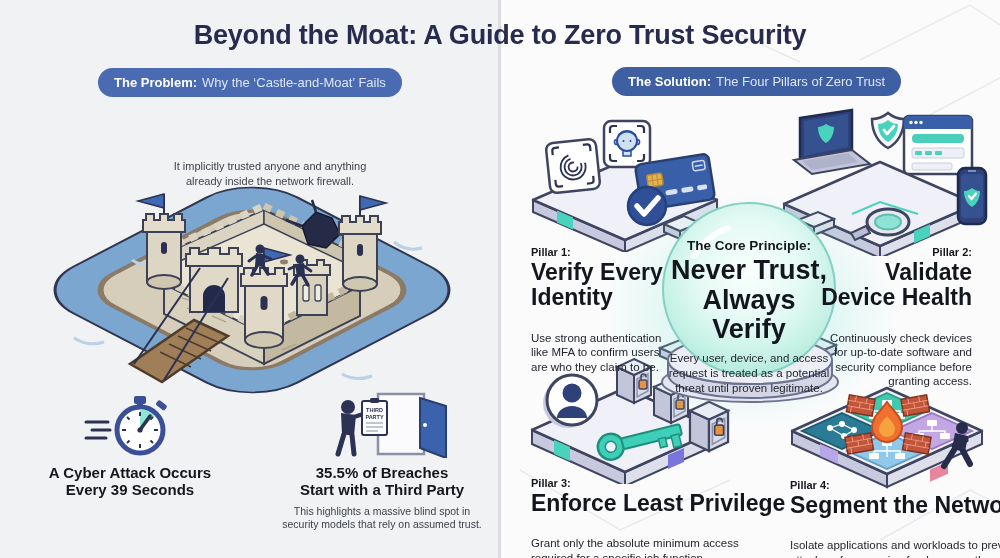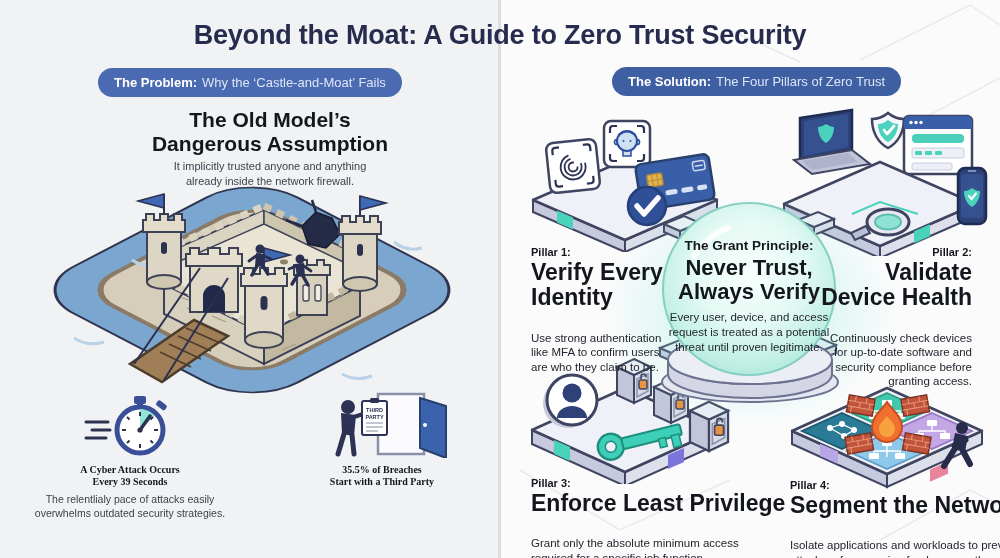--- a/index.html
+++ b/index.html
@@ -23,35 +23,35 @@
 
   .old-heading { position:absolute; left:95px; top:108px; width:350px; text-align:center;
                  font-size:21px; font-weight:700; line-height:1.14; color:#14161d; z-index:6; }
   .old-sub { position:absolute; left:95px; top:159px; width:350px; text-align:center;
              font-size:11px; line-height:1.35; color:#3f424e; z-index:6; }
 
   .stat { position:absolute; text-align:center; z-index:6; }
   .stat-1 { left:20px; top:392px; width:220px; }
   .stat-2 { left:262px; top:390px; width:240px; }
   .stat svg { display:block; margin:0 auto; }
-  .stat-heading { font-size:10px; font-weight:700; line-height:1.16; color:#14161d; margin-top:6px;font-family:Liberation Serif, serif; }
+  .stat-heading { font-size:15px; font-weight:700; line-height:1.16; color:#14161d; margin-top:6px; }
   .stat-desc { font-size:10.5px; line-height:1.3; color:#3c3f4a; margin-top:6px; }
 
   .pillar-block { position:absolute; z-index:6; }
   .pillar-label { font-size:11px; font-weight:700; color:#14161d; }
   .pillar-heading { font-size:23px; font-weight:700; line-height:1.1; color:#14161d; margin-top:2px; }
   .pillar-desc { font-size:11.5px; line-height:1.26; color:#23262f; margin-top:20px; }
   .pillar-1 { left:531px; top:246px; width:175px; }
   .pillar-2 { left:806px; top:246px; width:166px; text-align:right; }
   .pillar-3 { left:531px; top:477px; width:255px; }
   .pillar-4 { left:790px; top:479px; width:258px; }
 
   .core-text { position:absolute; left:663px; top:238px; width:172px; text-align:center; z-index:6; }
   .core-label { font-size:13.5px; font-weight:700; color:#14161d; }
-  .core-heading { font-size:22px; font-weight:700; line-height:1.1; color:#14161d; margin-top:3px; }
+  .core-heading { font-size:27px; font-weight:700; line-height:1.1; color:#14161d; margin-top:3px; }
   .core-desc { font-size:11.5px; line-height:1.3; color:#23262f; margin-top:6px; }
 
   .glow { position:absolute; left:598px; top:188px; width:304px; height:244px; z-index:3;
           background:radial-gradient(ellipse at center, rgba(140,235,214,0.55) 0%, rgba(140,235,214,0) 68%);
           pointer-events:none; }
   .z1 { z-index:1; } .z2 { z-index:2; } .z3 { z-index:3; } .z4 { z-index:4; } .z5 { z-index:5; }
 </style>
 </head>
 <body>
 
@@ -73,22 +73,20 @@
 
   <h1 class="title">Beyond the Moat: A Guide to Zero Trust Security</h1>
 
   <div class="pill pill-left">
     <b>The Problem:</b><span>Why the ‘Castle-and-Moat’ Fails</span>
   </div>
   <div class="pill pill-right">
     <b>The Solution:</b><span>The Four Pillars of Zero Trust</span>
   </div>
 
-  <div class="old-heading pre">The Old Model’s
-Dangerous Assumption</div>
   <div class="old-sub pre">It implicitly trusted anyone and anything
 already inside the network firewall.</div>
 
   <svg class="abs z1" style="left:12px;top:150px" width="476" height="258" viewBox="0 0 476 258">
 
     <g transform="translate(240,140) scale(1,0.52)">
       <g transform="rotate(45)">
         <rect x="-158" y="-158" width="316" height="316" rx="64" fill="#7ba6cf" stroke="#2f3550" stroke-width="3"></rect>
         <rect x="-120" y="-120" width="240" height="240" rx="44" fill="#d6ceba" stroke="#8a7a66" stroke-width="6"></rect>
       </g>
@@ -215,22 +213,20 @@
         <line x1="45" y1="25" x2="47.5" y2="27.5"></line>
           <line x1="68.5" y1="48.5" x2="71" y2="51"></line>
         <line x1="45" y1="51" x2="47.5" y2="48.5"></line>
           <line x1="68.5" y1="27.5" x2="71" y2="25"></line>
       </g>
       <line x1="58" y1="38" x2="68" y2="24" stroke="#2c3150" stroke-width="3.5" stroke-linecap="round"></line>
       <circle cx="58" cy="38" r="2.6" fill="#2c3150"></circle>
     </svg>
     <div class="stat-heading pre">A Cyber Attack Occurs
 Every 39 Seconds</div>
-    <div class="stat-desc pre">The relentlialy pace of attacks easily
-overwhelms outdated security strategies.</div>
   </div>
 
   <div class="stat stat-2">
     <svg width="140" height="68" viewBox="0 0 140 68">
       <rect x="66" y="4" width="46" height="60" fill="#fbfbfd" stroke="#8a90a8" stroke-width="2.5"></rect>
       <polygon points="108,8 134,16 134,68 108,58" fill="#3a62ad" stroke="#27406e" stroke-width="2"></polygon>
       <circle cx="113" cy="35" r="2" fill="#ffffff"></circle>
       <g>
         <circle cx="36" cy="17" r="7" fill="#2c3254"></circle>
         <polygon points="29,23 44,25 42,46 30,44" fill="#2c3254"></polygon>
@@ -244,20 +240,22 @@
         <text x="62.5" y="28.5" font-size="5.5" font-weight="bold" fill="#2c3254" text-anchor="middle" font-family="Liberation Sans, sans-serif">PARTY</text>
         <g stroke="#9aa0b5" stroke-width="1.2">
             <line x1="54" y1="33" x2="71" y2="33"></line>
             <line x1="54" y1="37" x2="71" y2="37"></line>
             <line x1="54" y1="41" x2="66" y2="41"></line>
           </g>
       </g>
     </svg>
     <div class="stat-heading pre">35.5% of Breaches
 Start with a Third Party</div>
+    <div class="stat-desc pre">This highlights a massive blind spot in
+security models that rely on assumed trust.</div>
   </div>
 
   <svg class="abs z2" style="left:523px;top:102px" width="205" height="150" viewBox="0 0 205 150">
     <path d="M10,98 L10,110 L102,150 L102,138 Z" fill="#c7c9de" stroke="#3f4460" stroke-width="2"></path>
     <path d="M102,138 L102,150 L194,110 L194,98 Z" fill="#dddfeb" stroke="#3f4460" stroke-width="2"></path>
     <path d="M102,58 L194,98 L102,138 L10,98 Z" fill="#f0f1f8" stroke="#3f4460" stroke-width="2.5" stroke-linejoin="round"></path>
     <path d="M34,108.5 L50,115.5 L50,127.5 L34,120.5 Z" fill="#49d3bd"></path>
     <g transform="translate(50,64) rotate(-6)">
       <rect x="-25" y="-25" width="50" height="50" rx="7" fill="#ffffff" stroke="#3f4460" stroke-width="2.5"></rect>
       <path d="M-19,-13 v-4 a3,3 0 0 1 3,-3 h4 M12,-20 h4 a3,3 0 0 1 3,3 v4 M19,12 v4 a3,3 0 0 1 -3,3 h-4 M-12,19 h-4 a3,3 0 0 1 -3,-3 v-4" stroke="#2c3254" stroke-width="2.2" fill="none"></path>
@@ -490,21 +488,21 @@
         <stop offset="45%" stop-color="#e4faf4"></stop>
         <stop offset="78%" stop-color="#c2f0e3"></stop>
         <stop offset="100%" stop-color="#a0e4d5"></stop>
       </radialGradient>
     </defs>
     <circle cx="89" cy="89" r="86" fill="url(#sph)" stroke="#86cfc2" stroke-width="2"></circle>
     <path d="M34,56 a66,66 0 0 1 34,-28" stroke="#ffffff" stroke-width="6" fill="none" opacity="0.8" stroke-linecap="round"></path>
   </svg>
 
   <div class="core-text">
-    <div class="core-label">The Grant Principle:</div>
+    <div class="core-label">The Core Principle:</div>
     <div class="core-heading pre">Never Trust,
 Always Verify</div>
     <div class="core-desc pre">Every user, device, and access
 request is treated as a potential
 threat until proven legitimate.</div>
   </div>
 
   <div class="pillar-block pillar-1">
     <div class="pillar-label">Pillar 1:</div>
     <div class="pillar-heading pre">Verify Every

